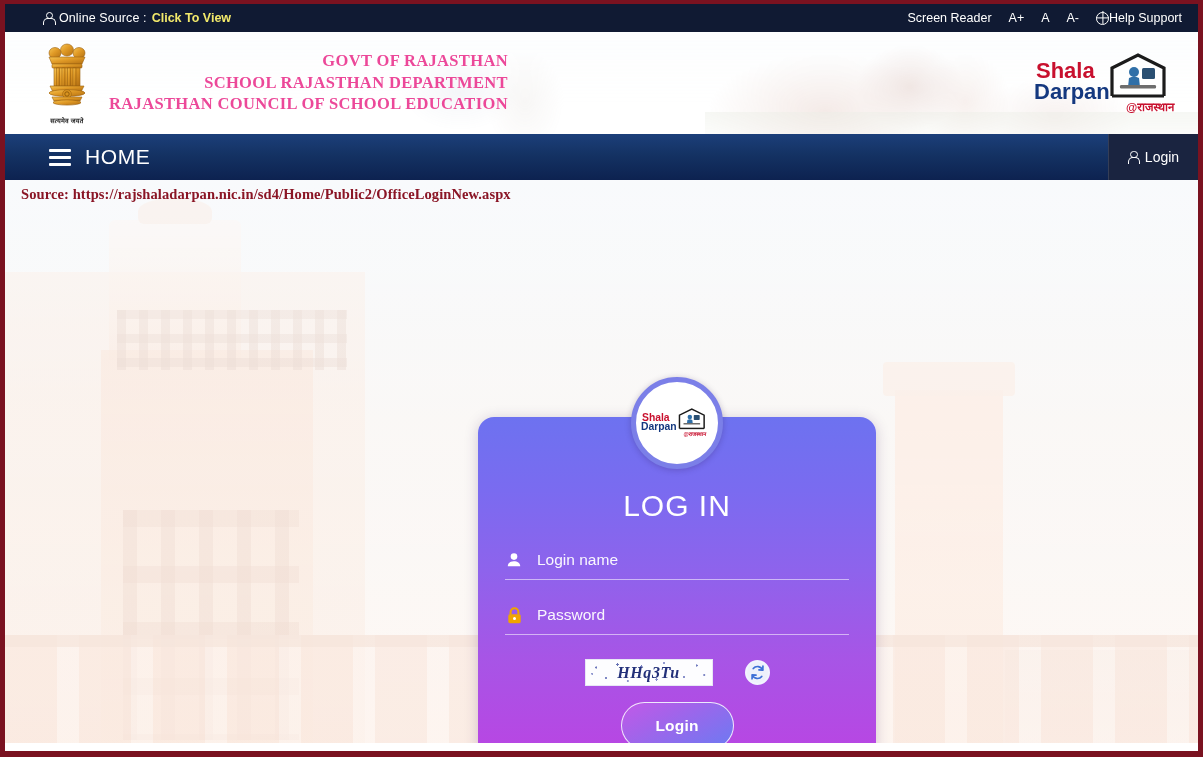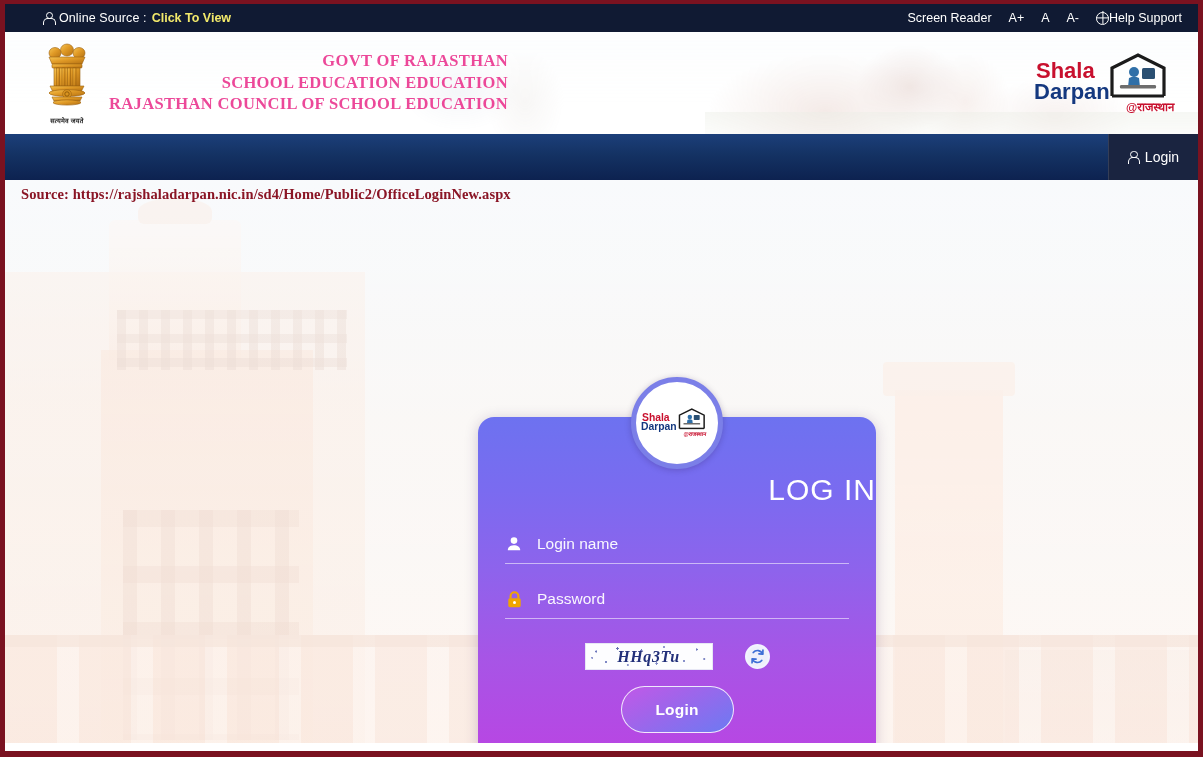--- a/index.html
+++ b/index.html
@@ -271,22 +271,22 @@
     width: 92px; height: 92px;
     border-radius: 50%;
     background: #ffffff;
     border: 5px solid #7b7fe8;
     display: flex; align-items: center; justify-content: center;
     z-index: 14;
     box-shadow: 0 1px 6px rgba(40,20,70,.25);
   }
 
   .card-title {
-    margin-top: 56px;
-    text-align: right;
+    margin-top: 72px;
+    text-align: center;
     color: #ffffff;
     font-size: 30px;
     letter-spacing: 1px;
     font-weight: normal;
   }
 
   .fields { margin: 26px 27px 0 27px; }
 
   .field {
     display: flex; align-items: center; gap: 14px;
@@ -412,21 +412,21 @@
             <circle cx="28" cy="53" r="4.4" fill="#d9931f"></circle>
             <path d="M13 56 h30 l-2 4 h-26 z"></path>
             <ellipse cx="28" cy="61.5" rx="14" ry="2.6"></ellipse>
           </g>
           <circle cx="28" cy="53" r="2.2" fill="none" stroke="#8a5709" stroke-width="0.9"></circle>
         </svg>
         <div class="emblem-motto">सत्यमेव जयते</div>
       </div>
       <div class="org-titles">
         <div>GOVT OF RAJASTHAN</div>
-        <div>SCHOOL EDUCATION EDUCATION</div>
+        <div>SCHOOL RAJASTHAN DEPARTMENT</div>
         <div>RAJASTHAN COUNCIL OF SCHOOL EDUCATION</div>
       </div>
     </div>
 
     <div class="brand-logo">
       <svg width="150" height="62" viewBox="0 0 150 62">
         <text id="brand-w1" x="2" y="26" font-family="Liberation Sans, sans-serif" font-size="22" font-weight="bold" fill="#c8102e">Shala</text>
         <text id="brand-w2" x="0" y="47" font-family="Liberation Sans, sans-serif" font-size="22" font-weight="bold" fill="#14387f">Darpan</text>
         <g stroke="#1b1b1b" stroke-width="3.2" fill="none">
           <path d="M78 44 L78 16 L104 3 L130 16 L130 44"></path>
@@ -437,20 +437,28 @@
           <path d="M95 26 q5 -3 10 0 l1 9 h-12 z"></path>
           <rect x="108" y="16" width="13" height="11" rx="1.5" fill="#2a4f72"></rect>
           <rect x="86" y="33" width="36" height="3.4" rx="1.2" fill="#6d6d6d"></rect>
         </g>
         <text id="brand-tag" x="92" y="59" font-family="Liberation Sans, sans-serif" font-size="11.5" font-weight="bold" fill="#c8102e">@राजस्थान</text>
       </svg>
     </div>
   </div>
 
   <div class="navbar">
+    <div class="nav-home">
+      <span class="hamburger">
+        <span></span>
+          <span></span>
+          <span></span>
+      </span>
+      <span class="nav-home-label">HOME</span>
+    </div>
     <div class="nav-login">
       <span class="person-glyph"></span>
       <span>Login</span>
     </div>
   </div>
 
   <div class="stage">
     <div class="bg-art">
       <div class="bg-sky"></div>
       <div class="bg-left-palace"></div>

